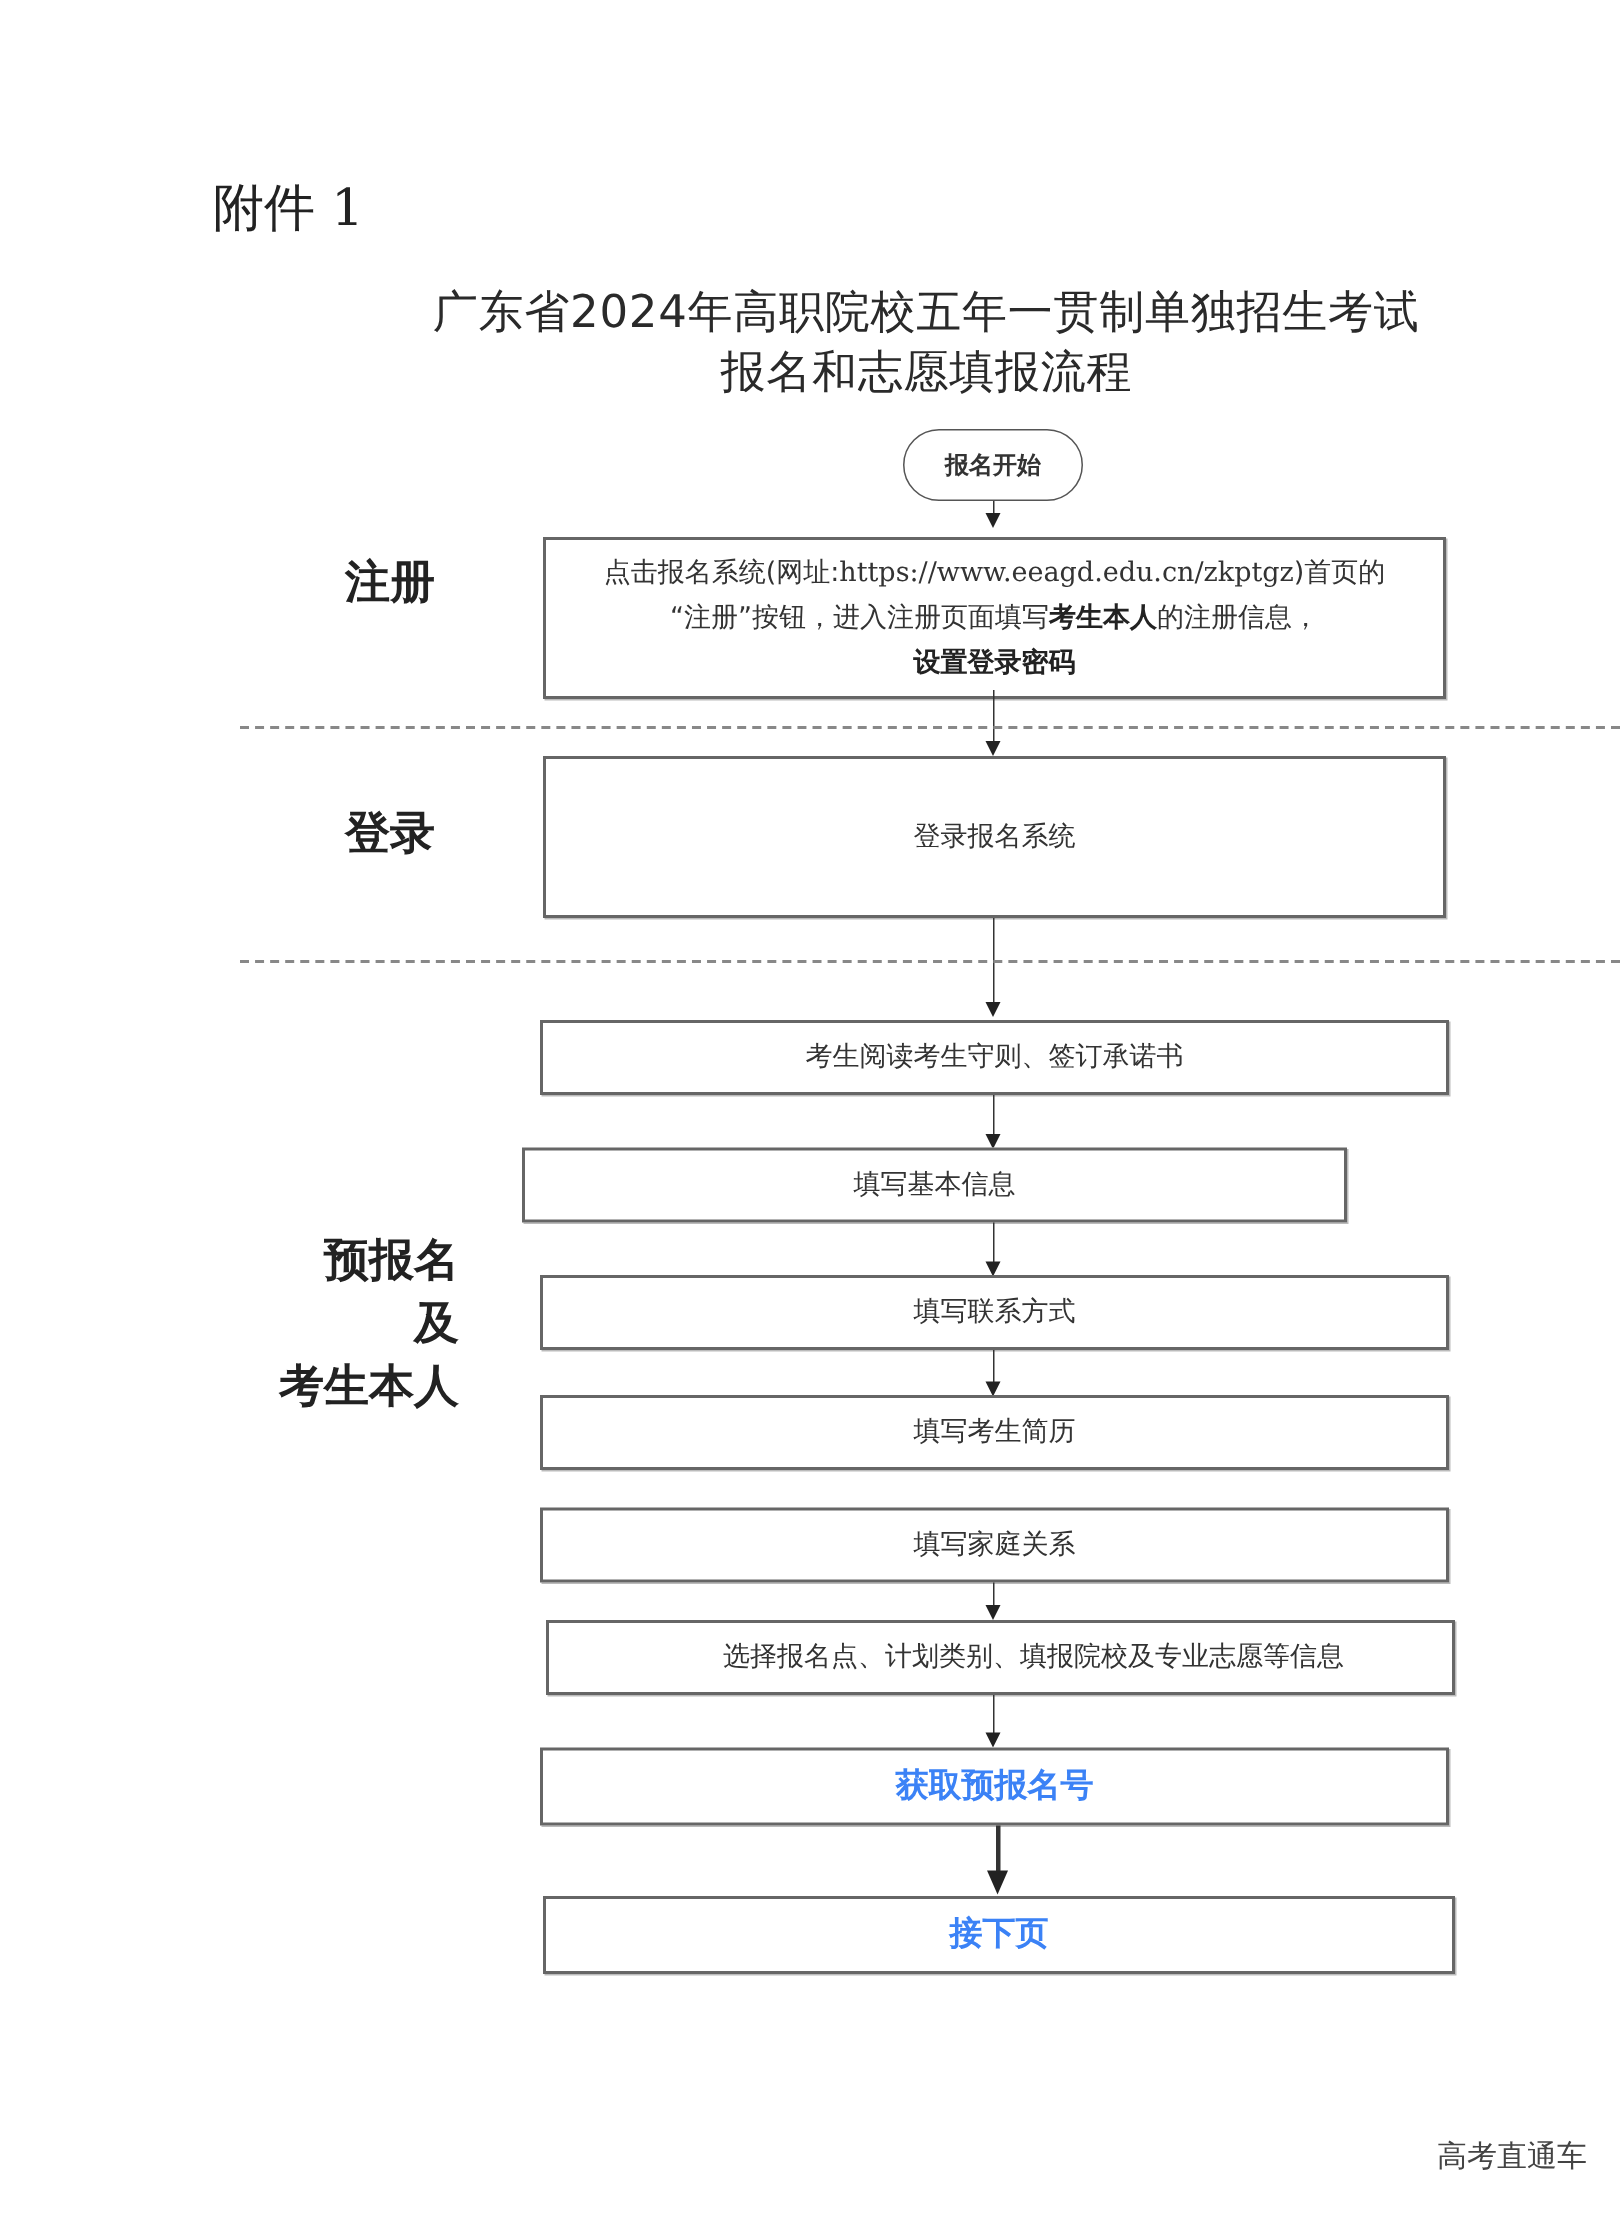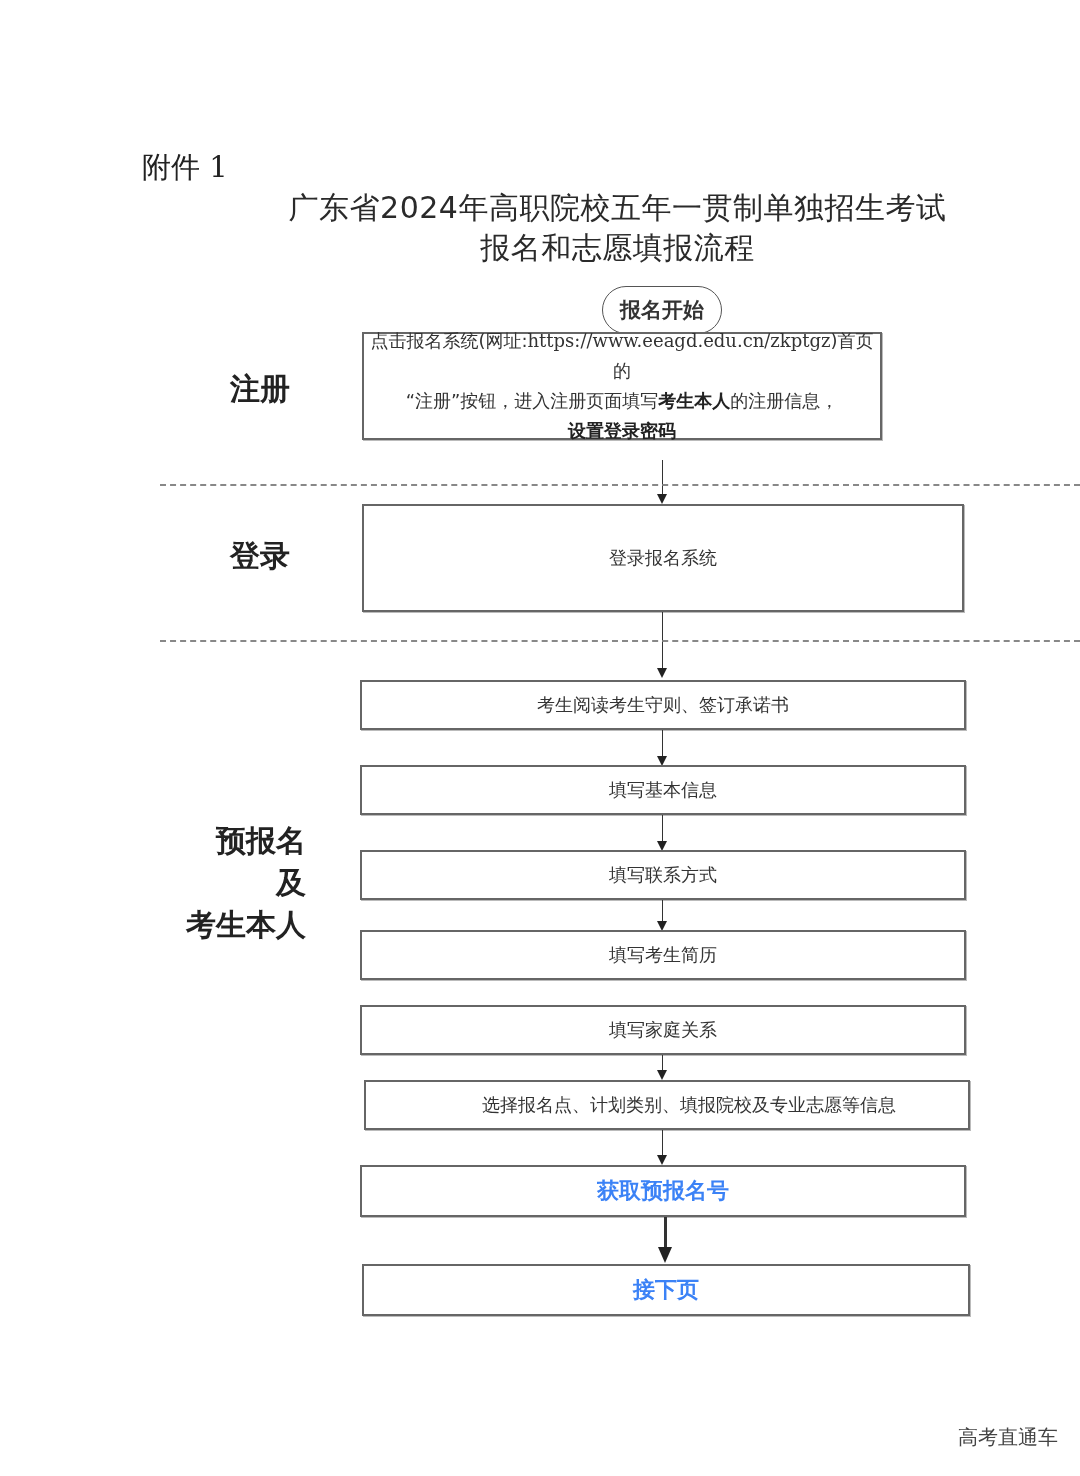--- a/index.html
+++ b/index.html
@@ -2,28 +2,28 @@
 <html><head>
 <meta charset="utf-8">
 <style>
   html, body { margin: 0; padding: 0; }
   body {
     width: 1080px; height: 1476px; background: #ffffff; position: relative;
     font-family: "DejaVu Sans", "Liberation Sans", sans-serif; color: #222;
     overflow: hidden;
   }
   .abs { position: absolute; }
-  .attach { left: 142px; top: 116px; font-family: "DejaVu Serif", "Liberation Serif", serif; font-size: 29px; color: #222; margin-top: 32px; }
+  .attach { left: 142px; top: 116px; font-family: "DejaVu Serif", "Liberation Serif", serif; font-size: 34px; color: #222; }
   .title { left: 0; width: 1235px; text-align: center; font-size: 30px; color: #2a2a2a; letter-spacing: 0.5px; }
   .t1 { top: 188px; }
   .t2 { top: 228px; }
   .start {
     left: 602px; top: 286px; width: 120px; height: 48px; border: 1.5px solid #555;
     border-radius: 26px; display: flex; align-items: center; justify-content: center;
-    font-size: 21px; font-weight: bold; color: #333; box-sizing: border-box;
+    font-size: 16px; font-weight: bold; color: #333; box-sizing: border-box;
   }
   .box {
     border: 2px solid #666; box-sizing: border-box; display: flex; flex-direction: column;
     align-items: center; justify-content: center; text-align: center;
     font-size: 18px; color: #333; line-height: 30px; background: #fff;
     box-shadow: 1px 1px 0 #bbb;
   }
   .box b { color: #222; }
   .box.big { font-size: 22px; font-weight: bold; color: #3b82f6; }
   .mono { font-family: "DejaVu Serif", "Liberation Serif", serif; }
@@ -45,21 +45,21 @@
 <div class="abs title t2">报名和志愿填报流程</div>
 
 <div class="abs start">
   <span>报名开始</span>
 </div>
 <div class="abs vline" style="left:662px; top:334px; height:14px;"></div>
 <div class="abs arrowhead" style="left:657px; top:342px;"></div>
 
 <div class="abs section-label" style="left:170px; top:368px; width:120px;">注册</div>
 
-<div class="abs box" style="left:362px; top:332px; width:520px; height:108px;">
+<div class="abs box" style="left:362px; top:358px; width:602px; height:108px;">
   <div>
     <span>点击报名系统(网址:</span><span class="mono">https://www.eeagd.edu.cn/zkptgz</span><span>)首页的</span>
   </div>
   <div>
     <span>“注册”按钮，进入注册页面填写</span><b>考生本人</b><span>的注册信息，</span>
   </div>
   <div>
     <b>设置登录密码</b>
   </div>
 </div>
@@ -83,21 +83,21 @@
   <div>及</div>
   <div>考生本人</div>
 </div>
 
 <div class="abs box" style="left:360px; top:680px; width:606px; height:50px;">
   <span>考生阅读考生守则、签订承诺书</span>
 </div>
 <div class="abs vline" style="left:662px; top:730px; height:28px;"></div>
 <div class="abs arrowhead" style="left:657px; top:756px;"></div>
 
-<div class="abs box" style="left:360px; top:765px; width:606px; height:50px;">
+<div class="abs box" style="left:348px; top:765px; width:550px; height:50px;">
   <span>填写基本信息</span>
 </div>
 <div class="abs vline" style="left:662px; top:815px; height:28px;"></div>
 <div class="abs arrowhead" style="left:657px; top:841px;"></div>
 
 <div class="abs box" style="left:360px; top:850px; width:606px; height:50px;">
   <span>填写联系方式</span>
 </div>
 <div class="abs vline" style="left:662px; top:900px; height:24px;"></div>
 <div class="abs arrowhead" style="left:657px; top:921px;"></div>

